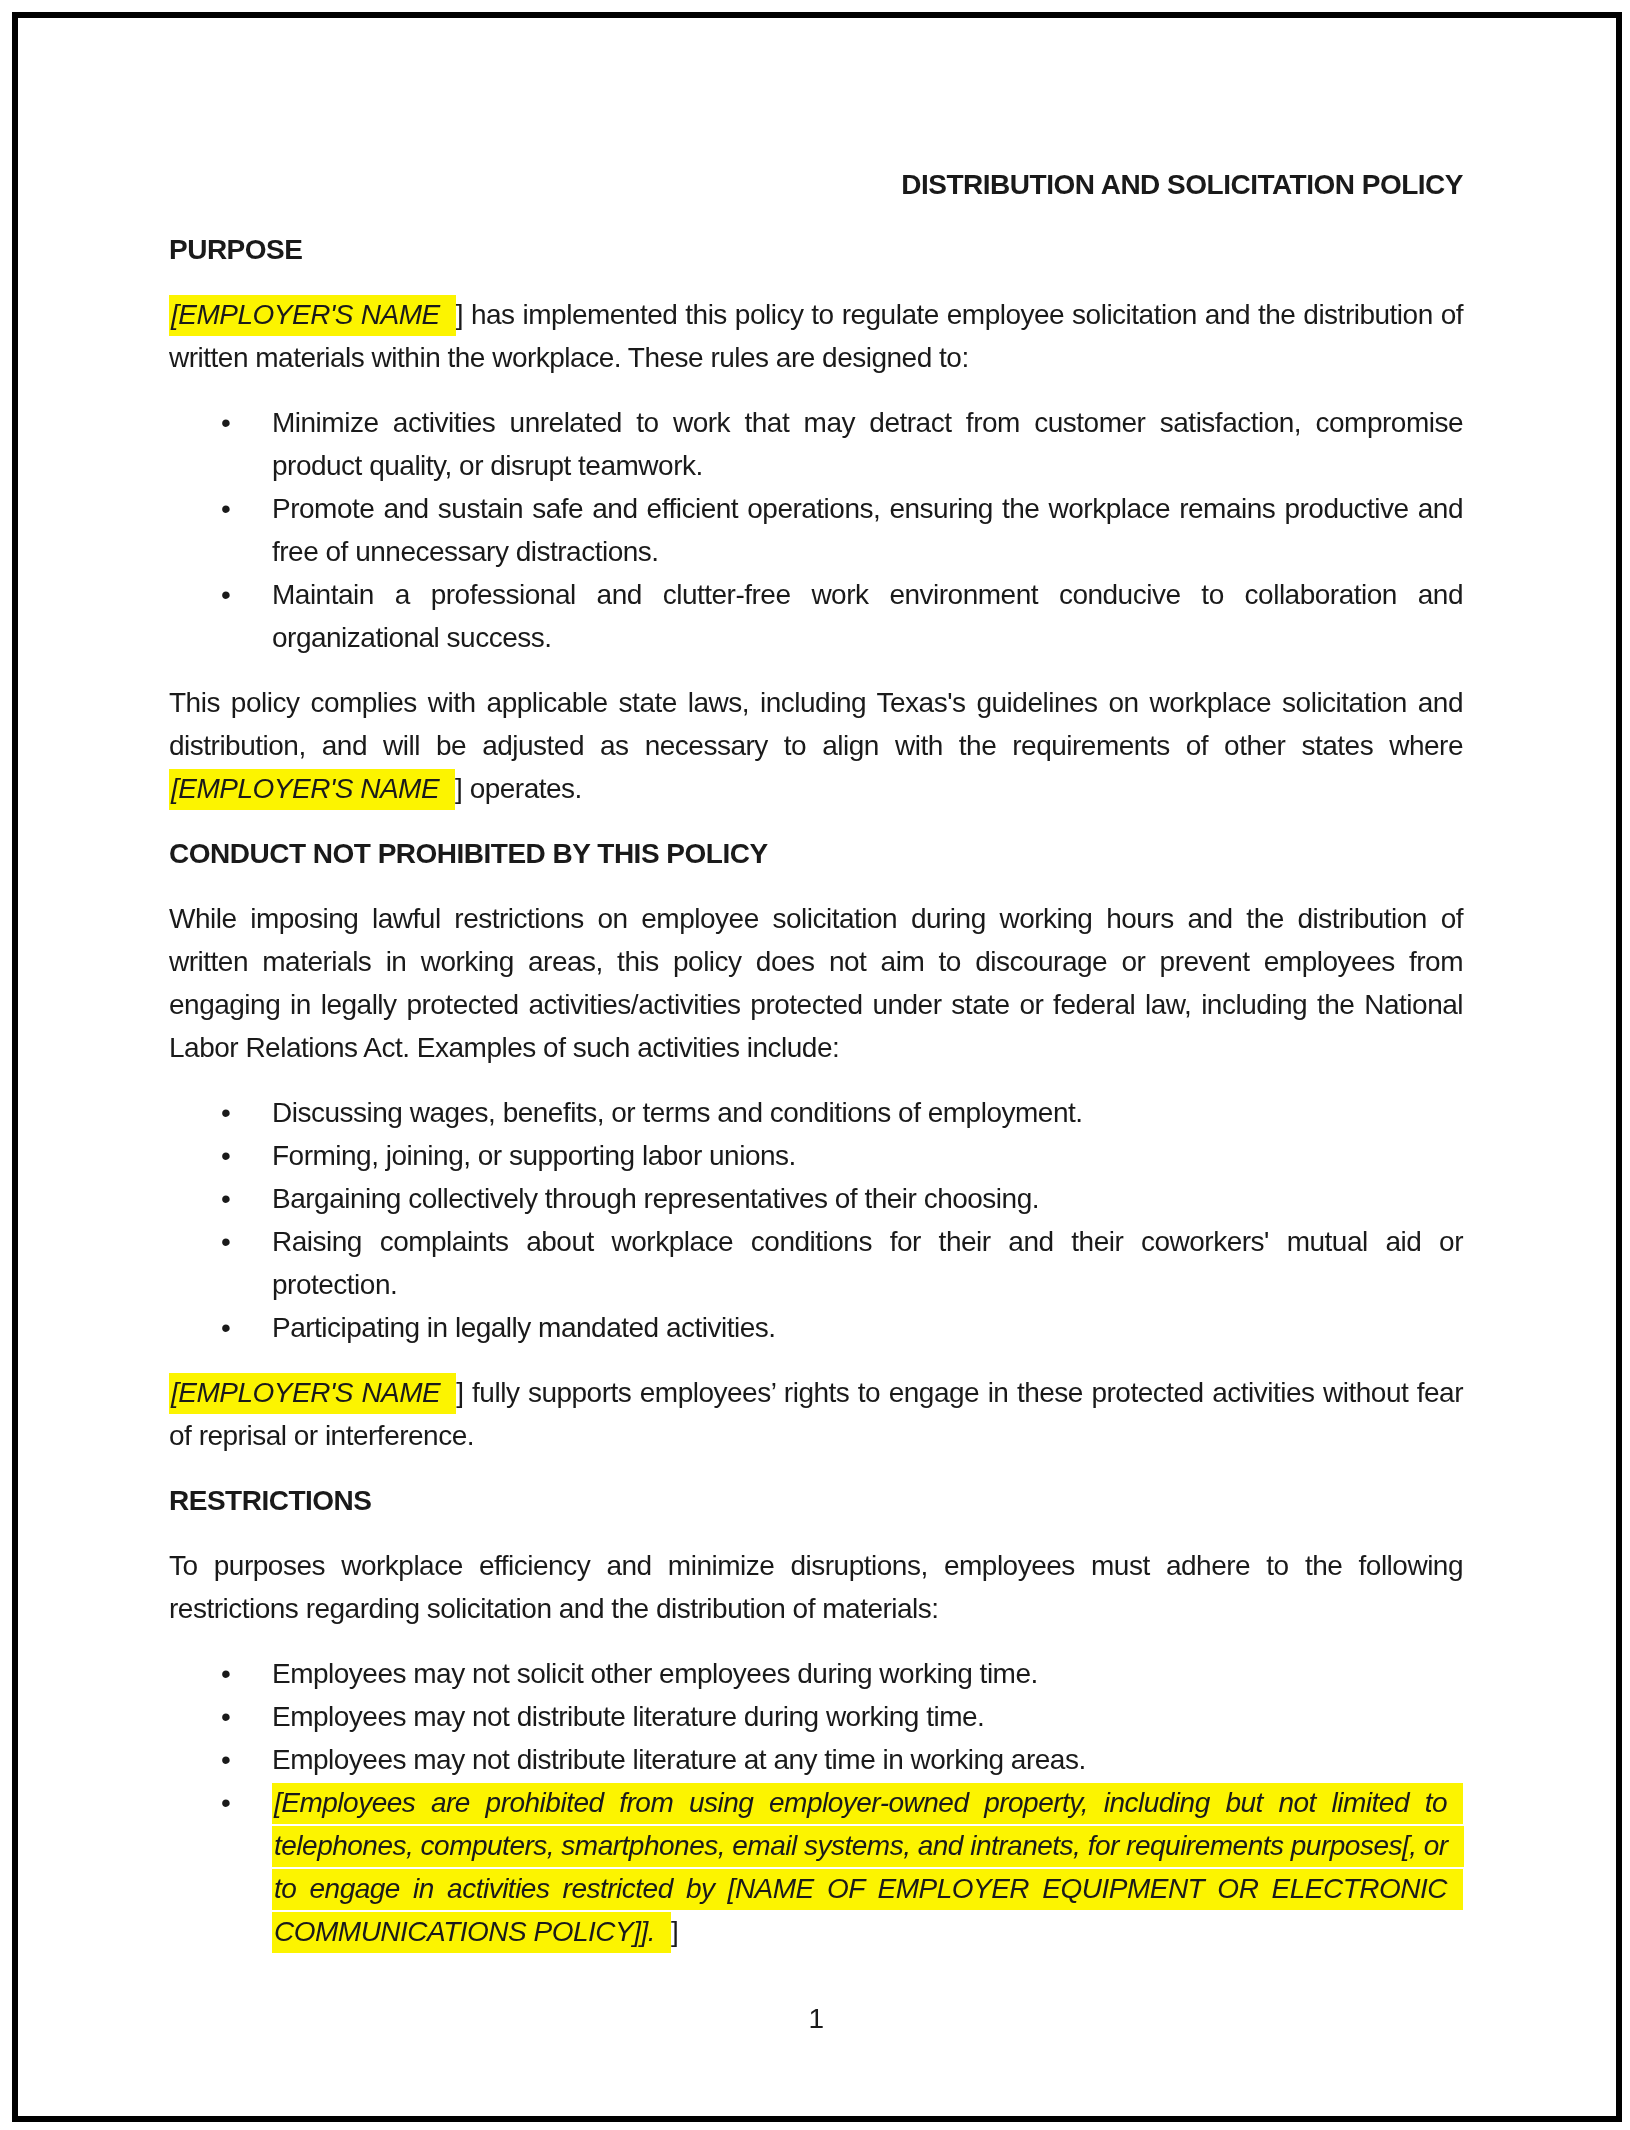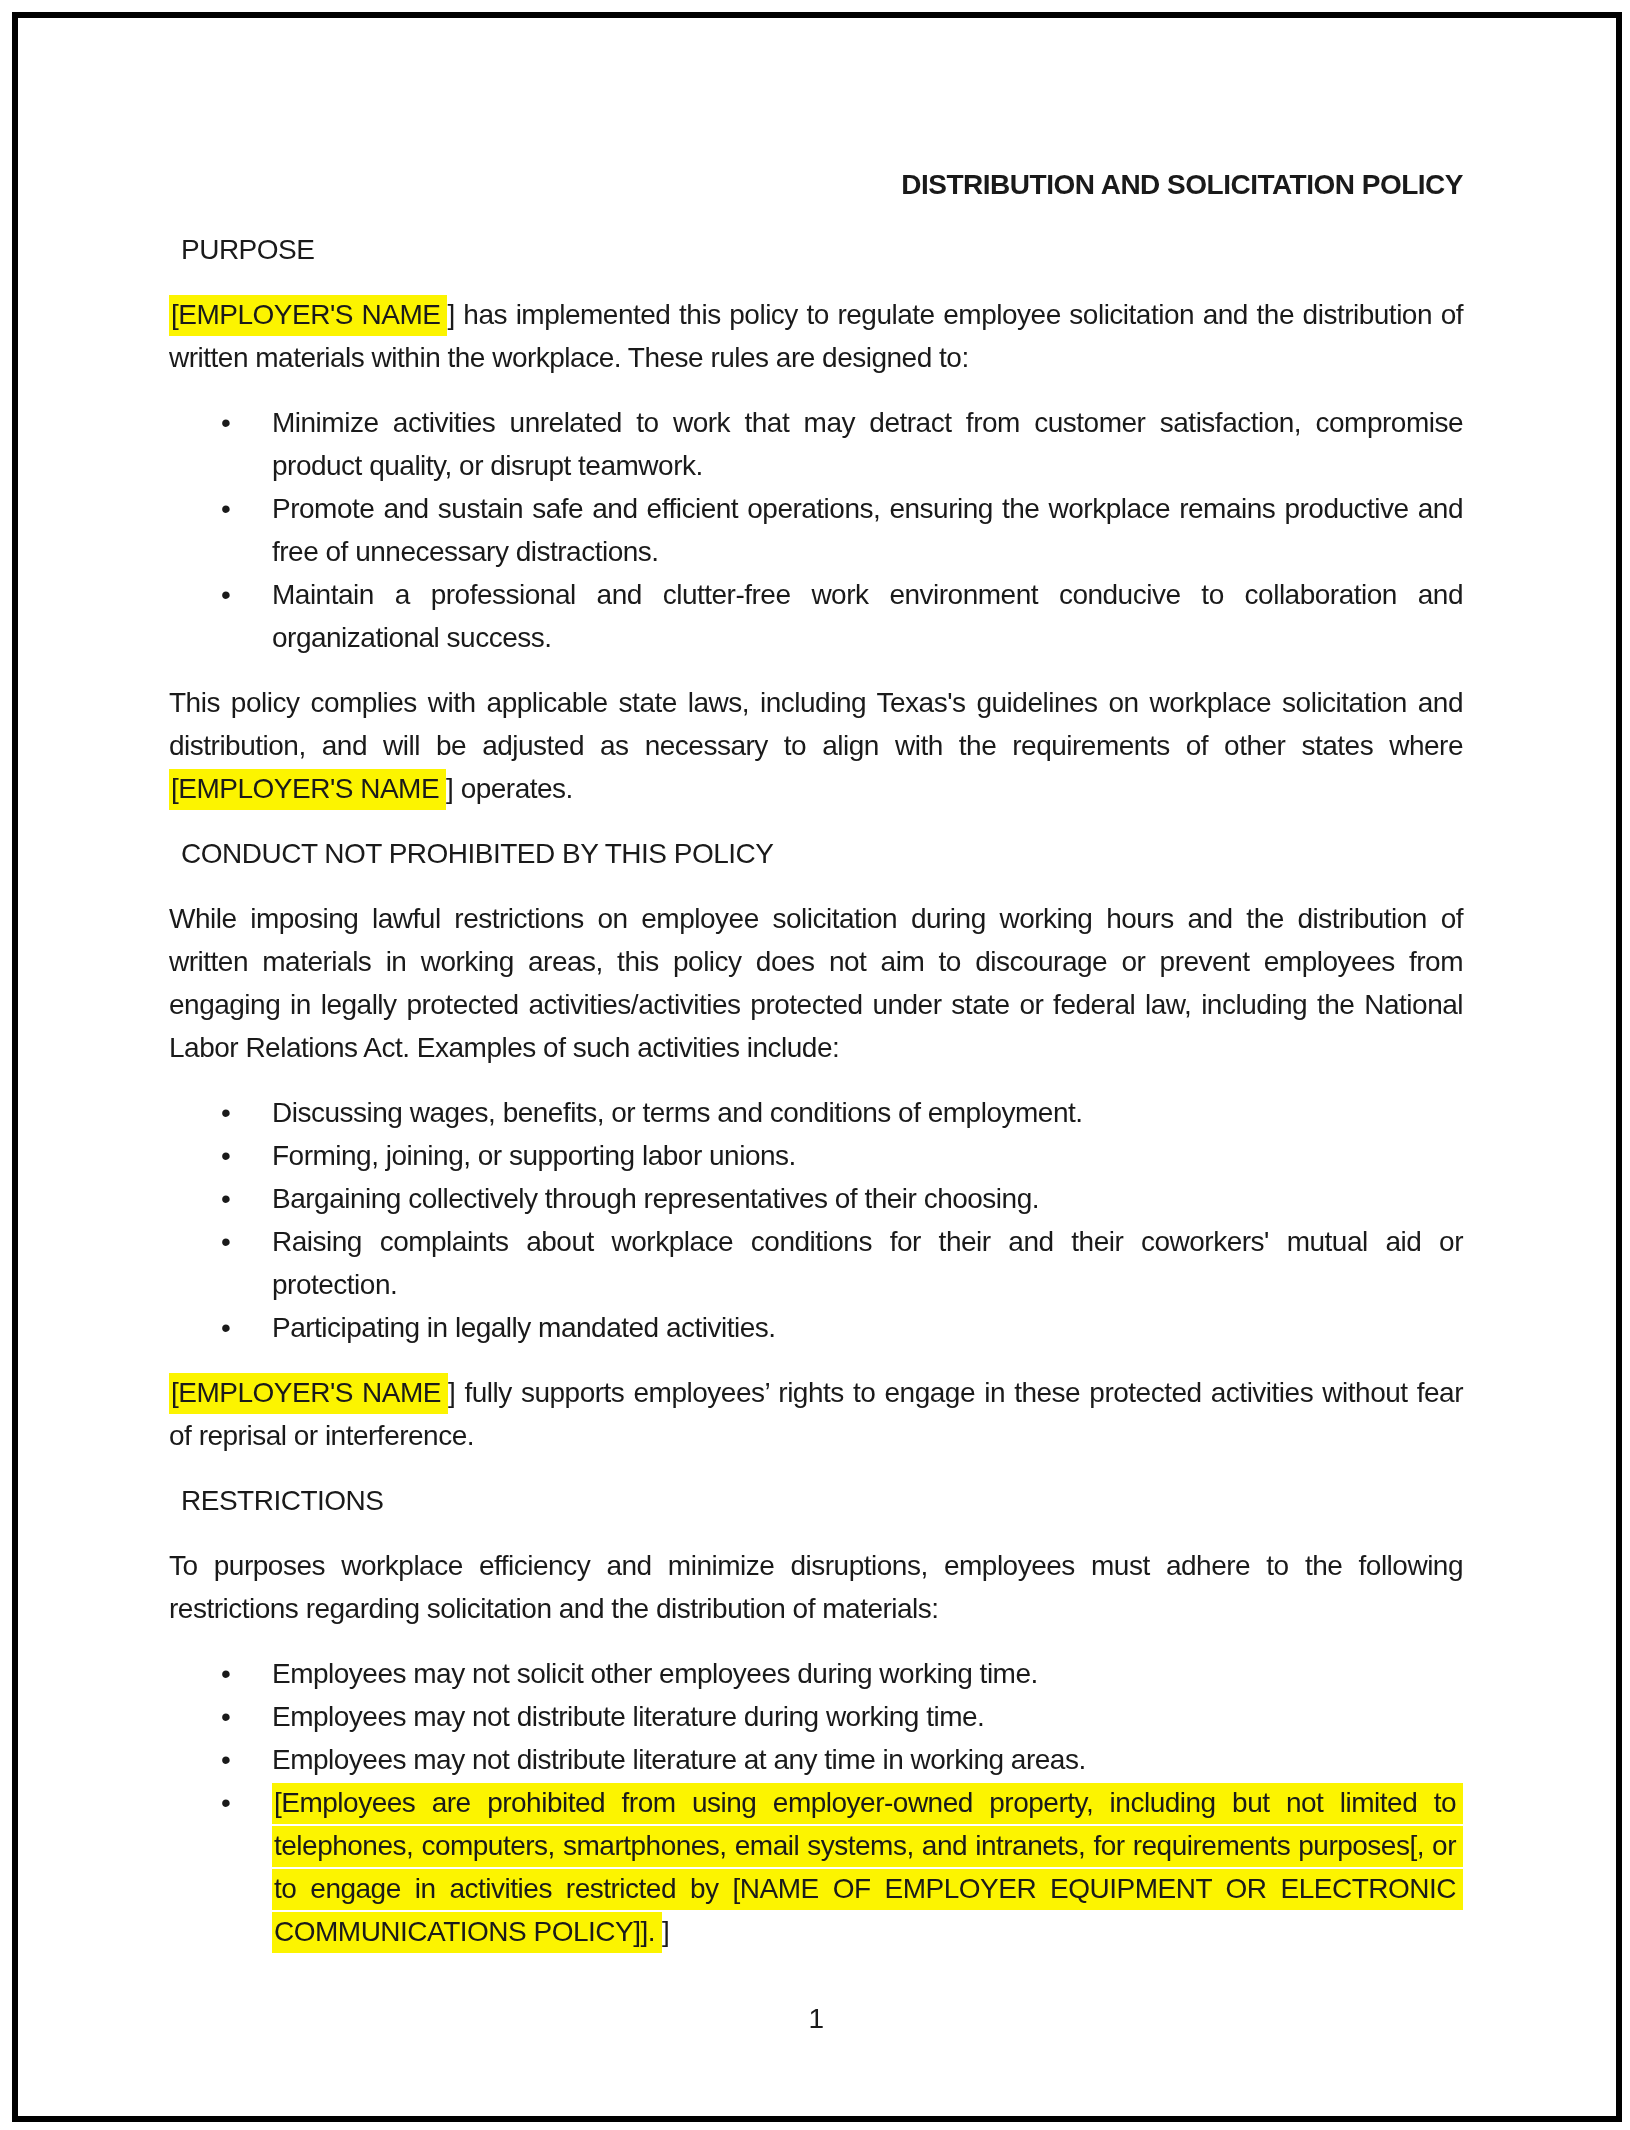--- a/index.html
+++ b/index.html
@@ -33,23 +33,23 @@
     padding:145px 153px 0 151px;
   }
   .doc-title{
     font-size:28px;
     font-weight:700;
     text-align:right;
     margin:0 0 22px 0;
   }
   .heading{
     font-size:28px;
-    font-weight:400;
+    font-weight:700;
     text-align:left;
-    margin:22px 12px;
+    margin:22px 0;
   }
   p.body-par{
     margin:22px 0;
     text-align:justify;
   }
   ul.bullets{
     margin:22px 0;
     padding:0 0 0 103px;
     list-style:none;
   }
@@ -61,23 +61,24 @@
     content:"\2022";
     position:absolute;
     left:-51px;
     top:0;
     color:var(--ink);
     letter-spacing:0;
   }
   mark{
     background:var(--hl-color);
     color:inherit;
-    padding:4px 7px 6px 2px;
+    padding:4px 16px 6px 2px;
     -webkit-box-decoration-break:clone;
     box-decoration-break:clone;
+    font-style:italic;
   }
   .page-number{
     margin-top:44px;
     text-align:center;
   }
 </style>
 </head>
 <body>
 
 <div class="page">

